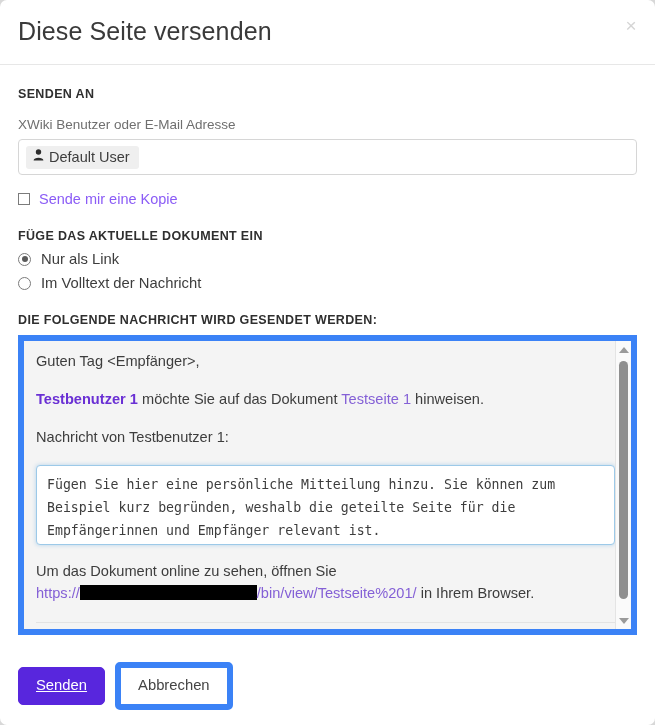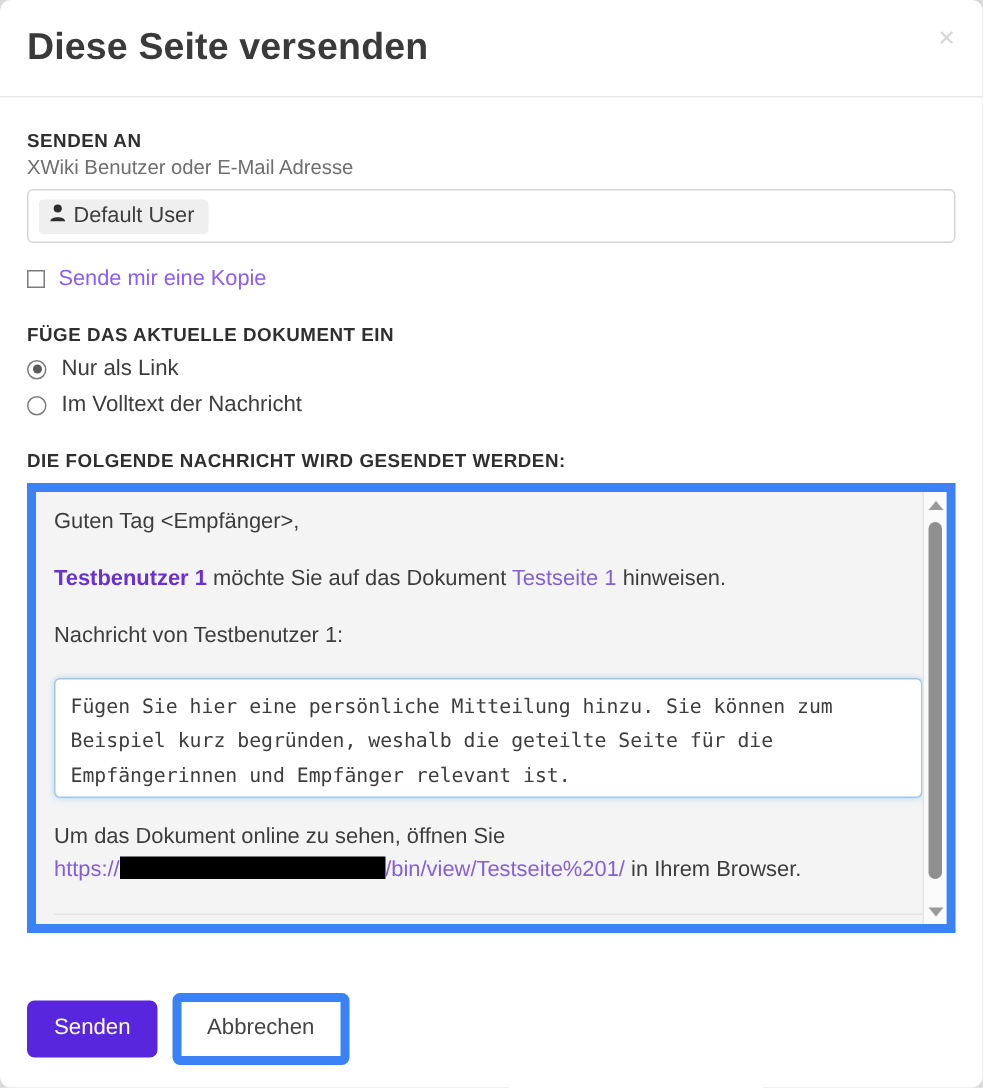--- a/index.html
+++ b/index.html
@@ -32,21 +32,21 @@
     position: relative;
     height: 65px;
     border-bottom: 1px solid #e7e7e7;
     box-sizing: border-box;
   }
   .modal-title {
     position: absolute;
     left: 18px;
     top: 17px;
     font-size: 25px;
-    font-weight: 700;
+    font-weight: 400;
     color: #3a3a3a;
     letter-spacing: 0.1px;
     white-space: nowrap;
   }
   .close-btn {
     position: absolute;
     right: 12px;
     top: 14px;
     width: 24px;
     height: 24px;
@@ -70,21 +70,21 @@
   .field-legend {
     font-size: 12.5px;
     font-weight: bold;
     color: #2f2f2f;
     letter-spacing: 0.35px;
     margin-top: 22px;
   }
   .field-hint {
     font-size: 13.5px;
     color: #6f6f6f;
-    margin-top: 3px;
+    margin-top: 16px;
   }
 
   
   .recipient-box {
     margin-top: 7px;
     height: 36px;
     border: 1px solid #d6d6d6;
     border-radius: 4px;
     background: #fff;
     display: flex;
@@ -265,20 +265,21 @@
     font-size: 14.8px;
     border-radius: 5px;
     cursor: pointer;
     padding: 9px 17px;
     line-height: 1.2;
   }
   .btn-primary {
     background: #5826dd;
     color: #ffffff;
     border: 1px solid #5826dd;
+    text-decoration: underline;
   }
   .btn-default {
     background: #ffffff;
     color: #444;
     border: 6px solid #3b82f6;
   }
 </style>
 </head>
 <body>
 

